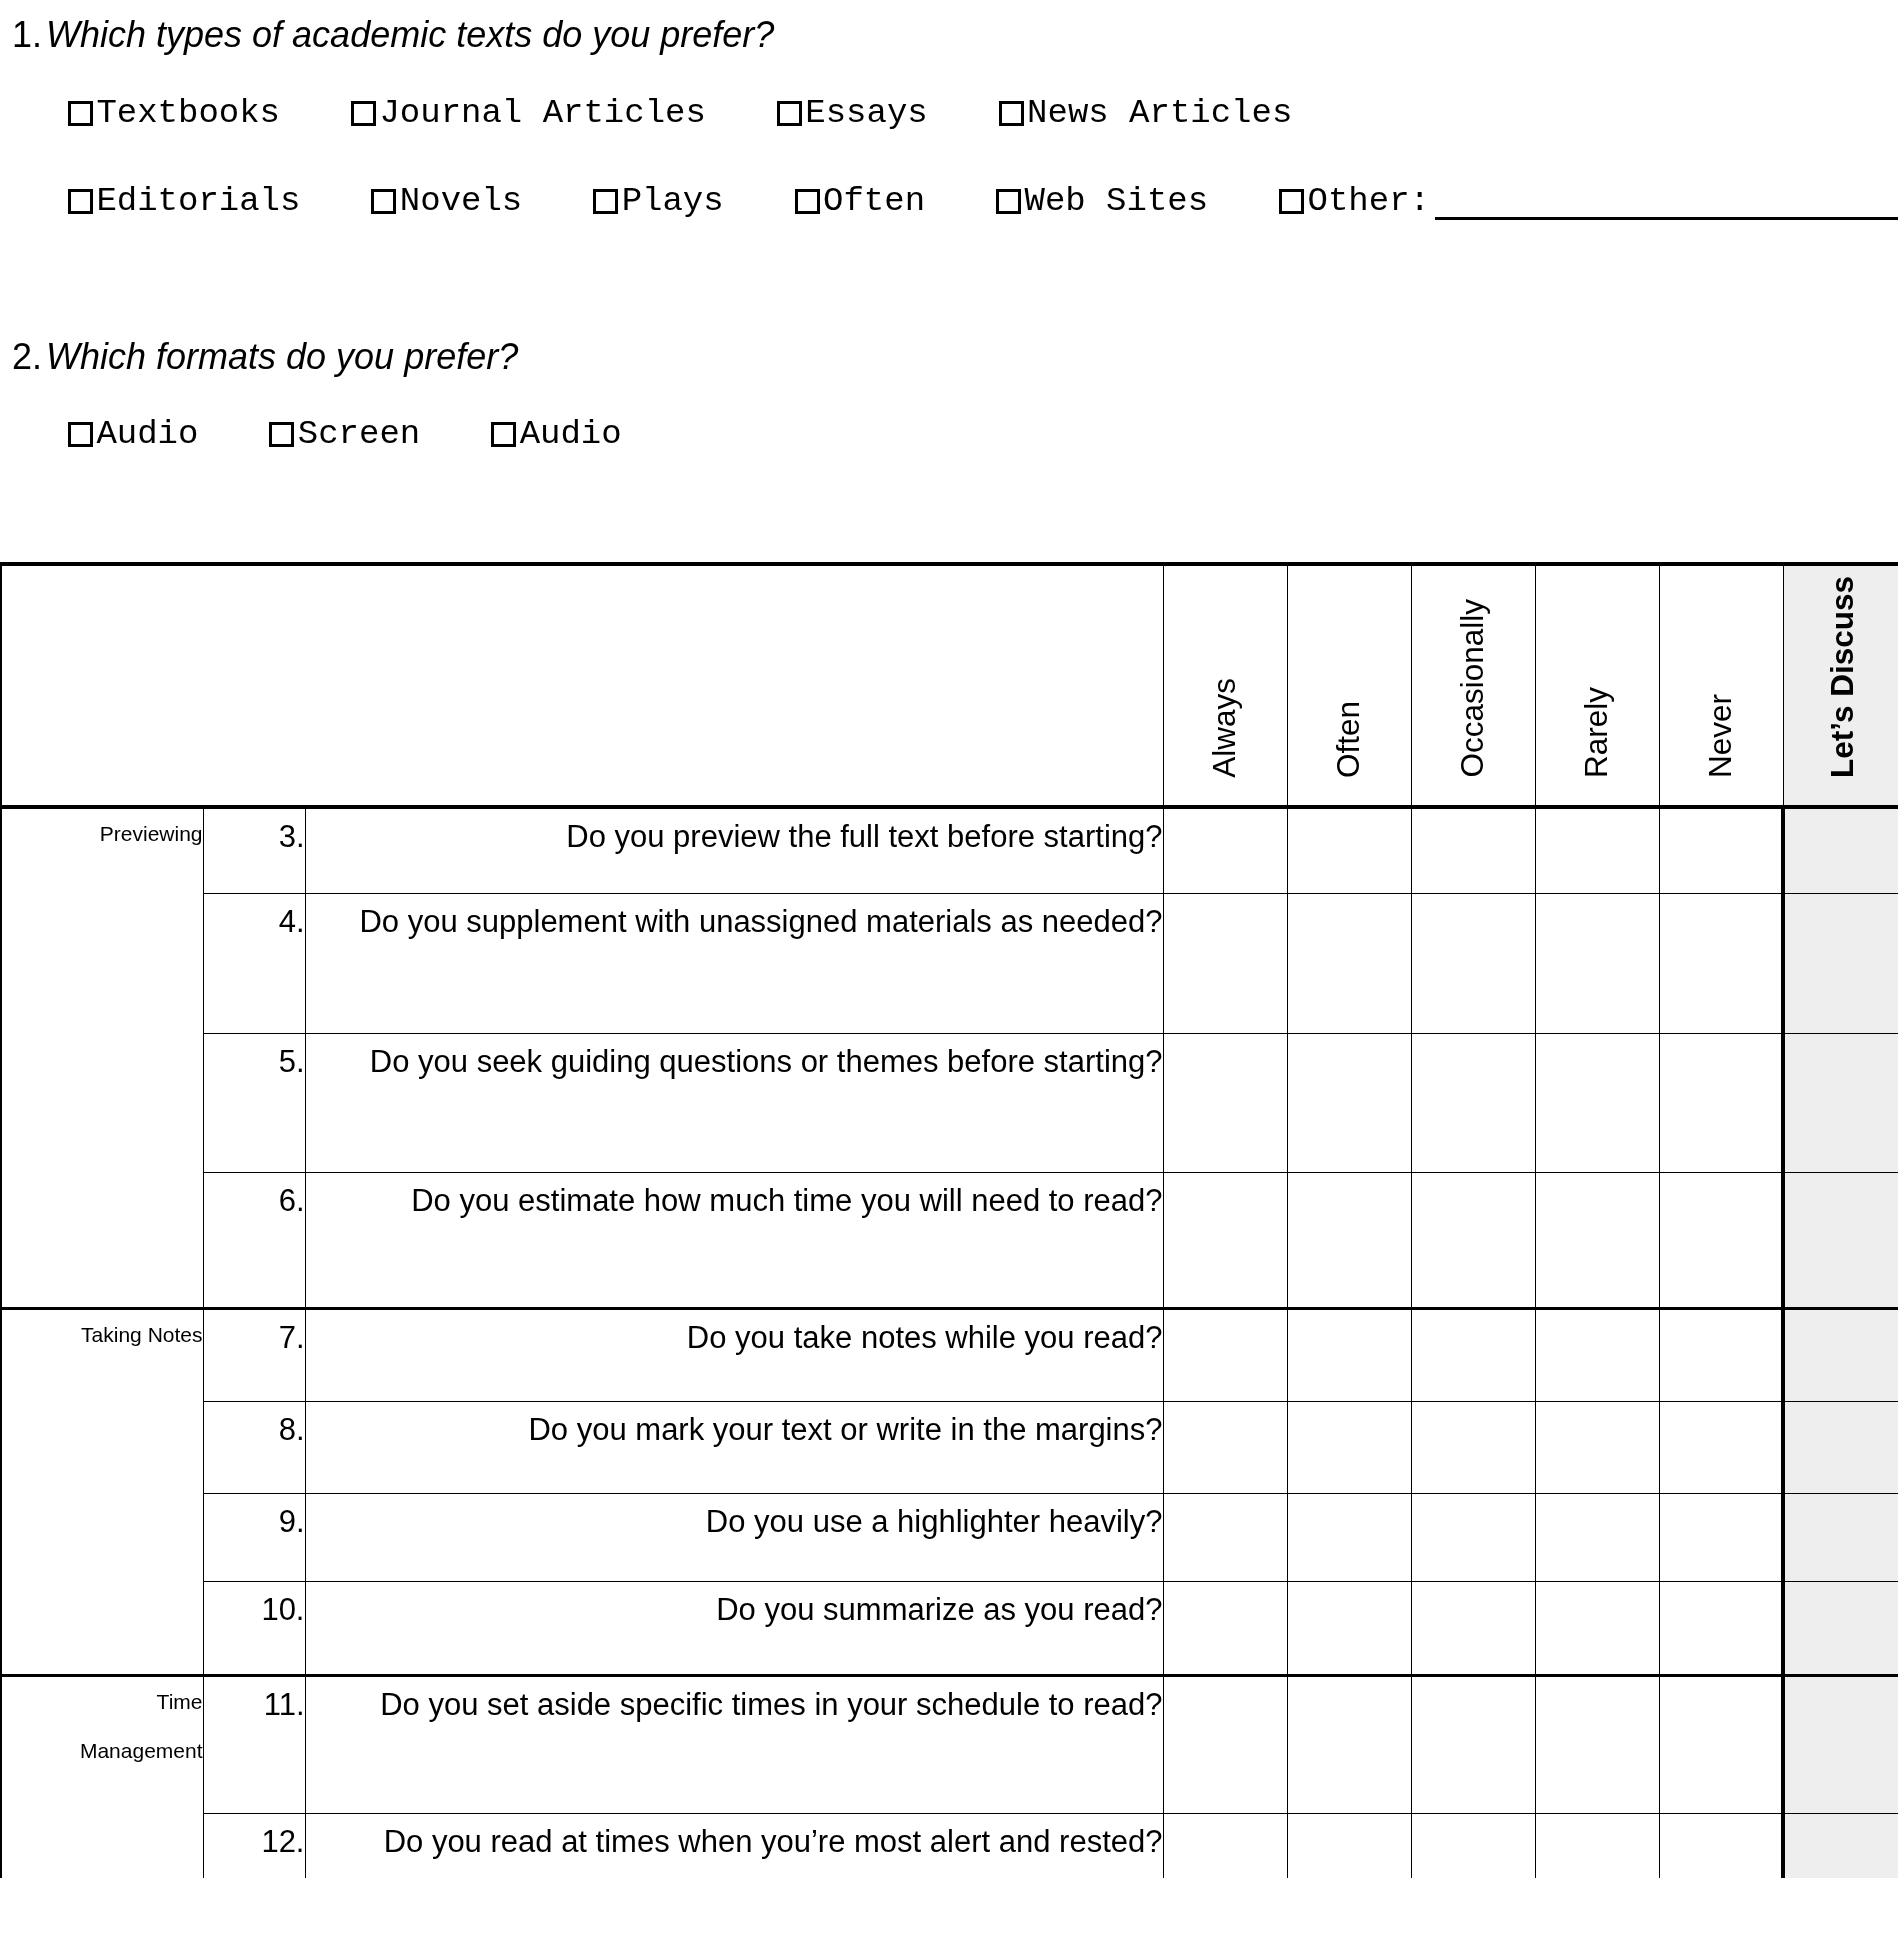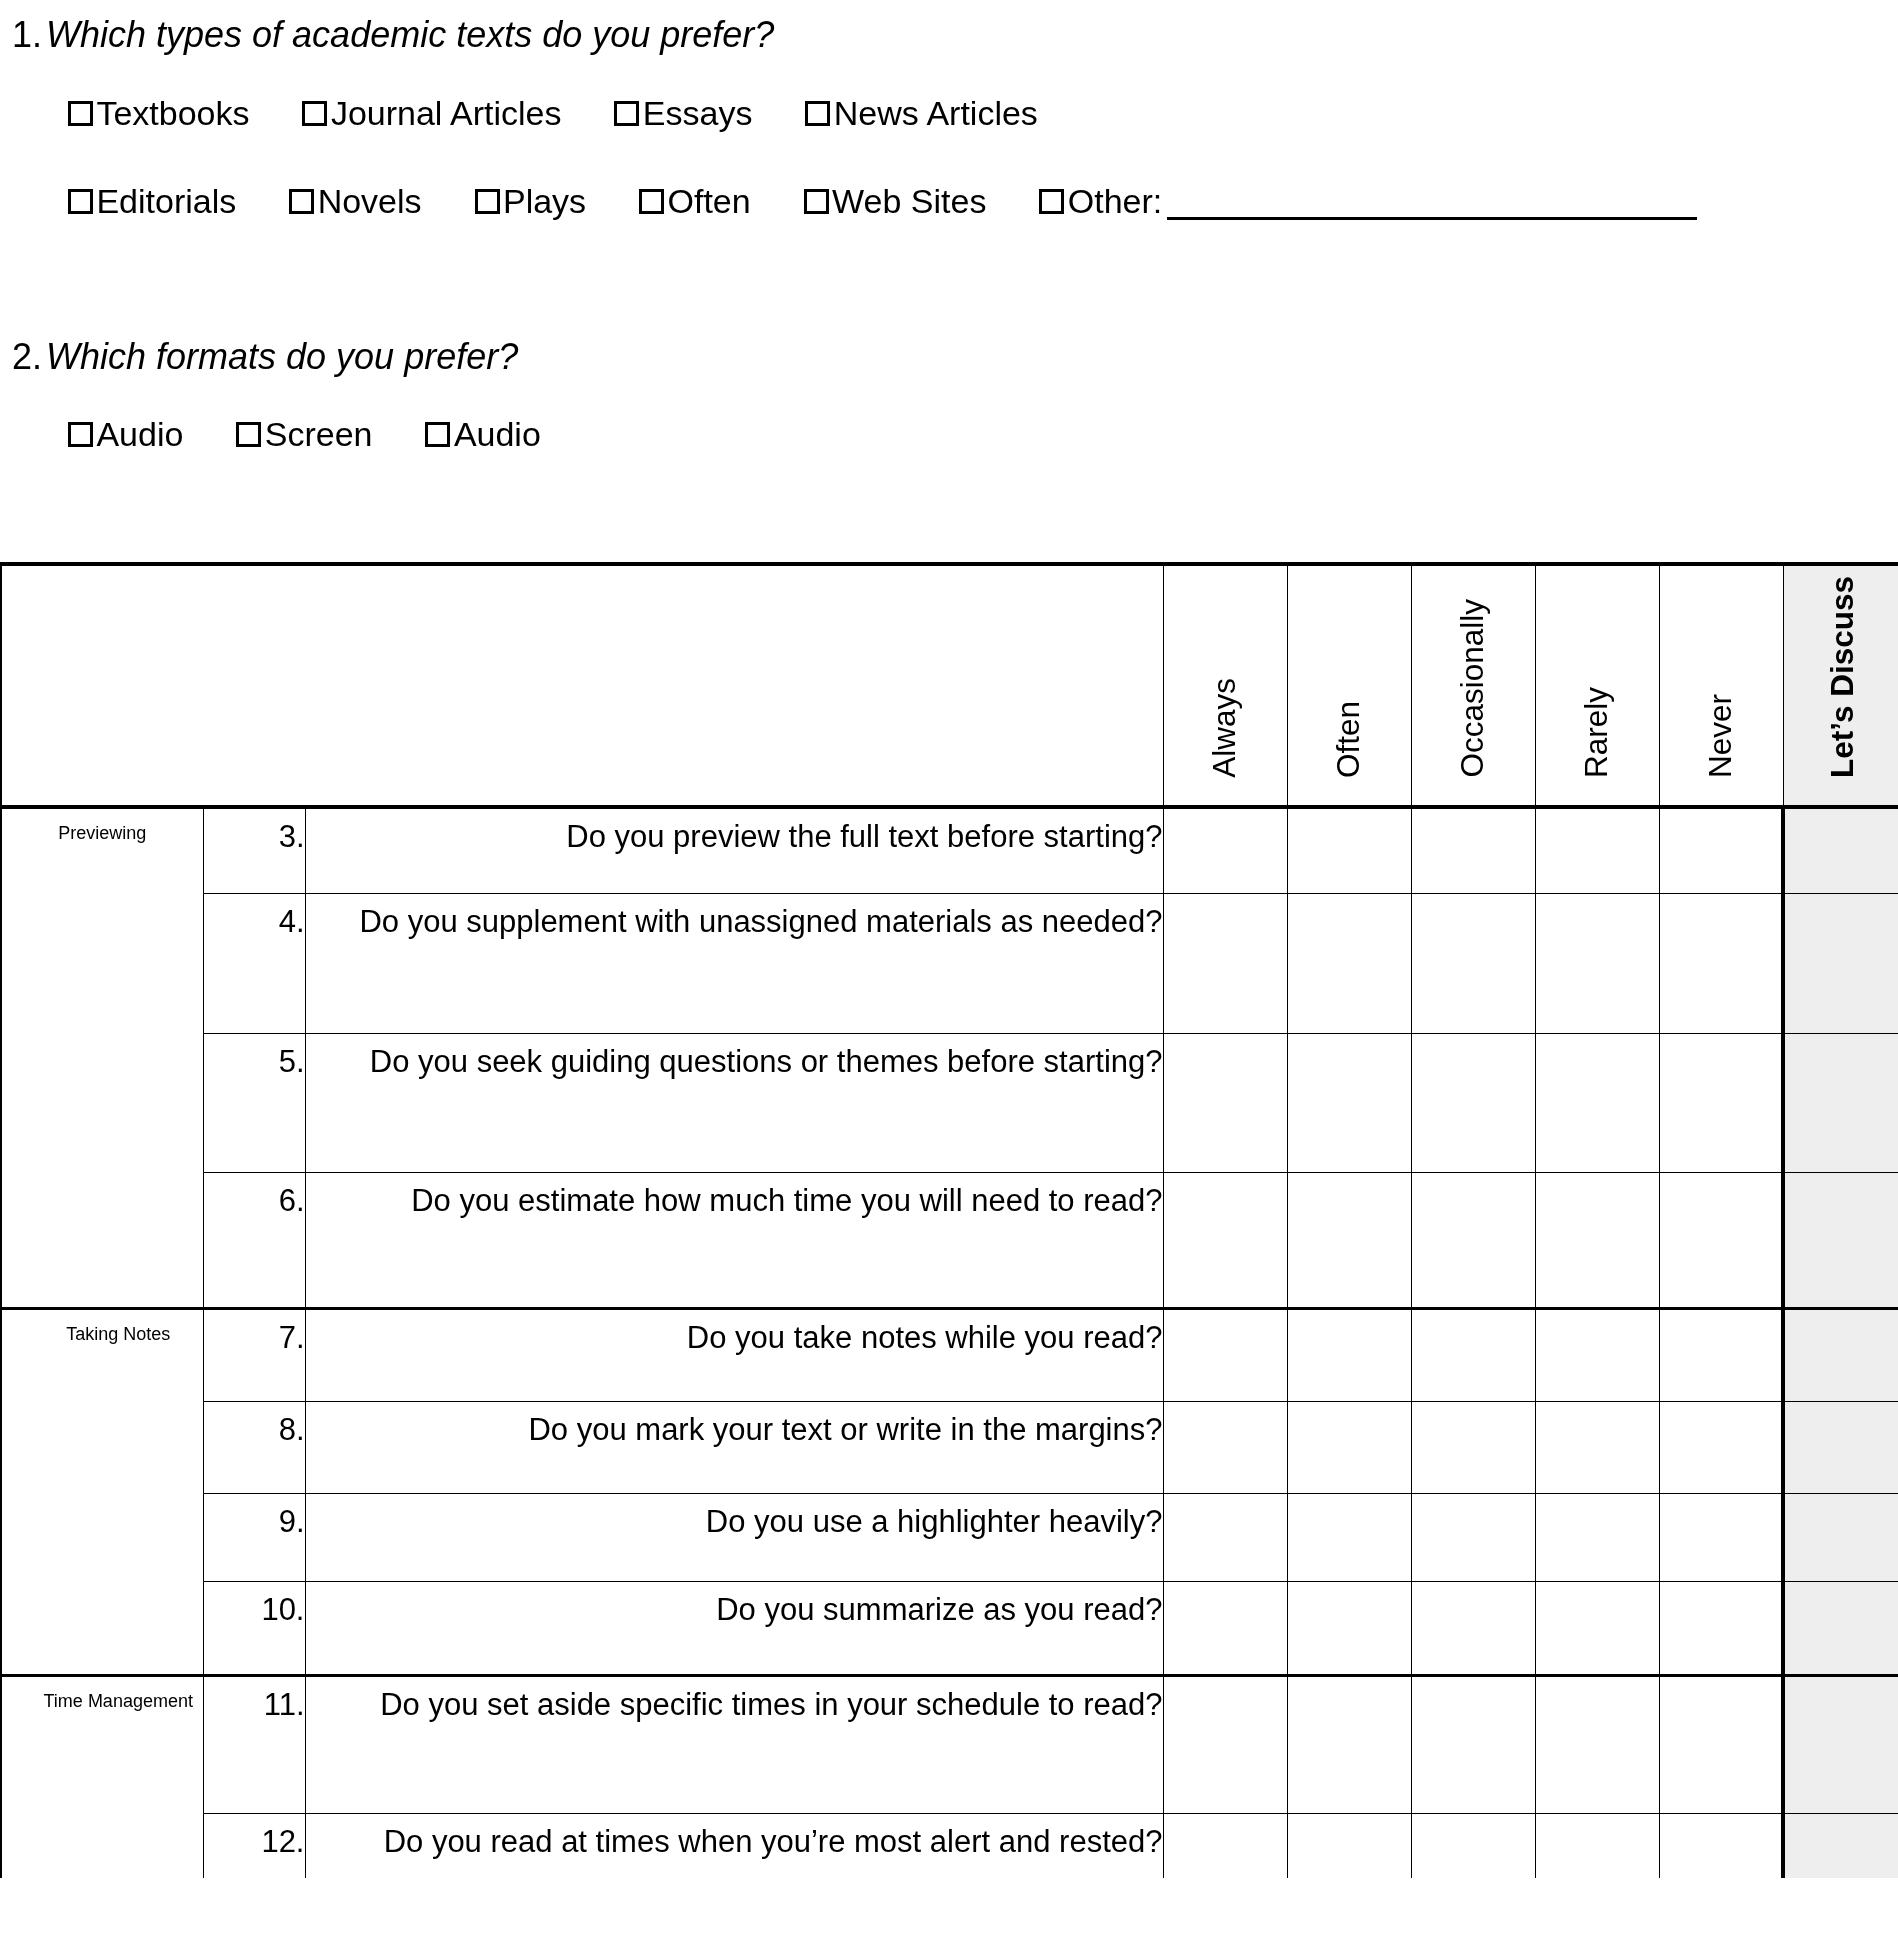--- a/index.html
+++ b/index.html
@@ -14,22 +14,22 @@
   
   .qhead{
     position:absolute;left:12px;
     font-size:36px;line-height:41px;white-space:nowrap;
   }
   .qnum{display:inline-block;min-width:34px;font-style:normal;}
   .qtext{font-style:italic;}
   
   .cbrow{
     position:absolute;left:68px;
-    display:flex;align-items:center;gap:53px;
-    font-size:34px;line-height:39px;white-space:nowrap;
+    display:flex;align-items:center;gap:71px;
+    font-size:34px;line-height:39px;white-space:nowrap;font-family:Liberation Mono, monospace;
   }
   .cb{display:flex;align-items:center;}
   .box{
     width:19px;height:19px;border:3.4px solid #000;
     margin-right:3.4px;flex:none;background:#fff;
   }
   .oline{
     display:inline-block;width:530px;height:34px;
     border-bottom:3.4px solid #000;margin-left:5.1px;
   }
@@ -51,22 +51,22 @@
   td.corner{border-right:1.7px solid #000;}
   .vert{
     writing-mode:vertical-rl;transform:rotate(180deg);
     display:inline-block;font-size:31.5px;line-height:1.05;white-space:nowrap;
   }
   .vert.ldt{font-weight:bold;}
   
   tr.sub td{border-top:1.7px solid #000;}
   tr.grpstart td{border-top:3.4px solid #000;padding-left:32px;}
   .cat{
-    vertical-align:top;text-align:center;
-    padding:24px 12px 0 13.6px;font-size:18px;line-height:49px;
+    vertical-align:top;text-align:right;
+    padding:24px 12px 0 13.6px;font-size:21px;line-height:49px;
   }
   .num{
     vertical-align:top;text-align:right;
     padding:17px 10.2px 0 0;font-size:31px;line-height:55px;
   }
   .q{
     vertical-align:top;text-align:right;
     padding:17px 57px 0 17px;font-size:31px;line-height:55px;
   }
 </style>

